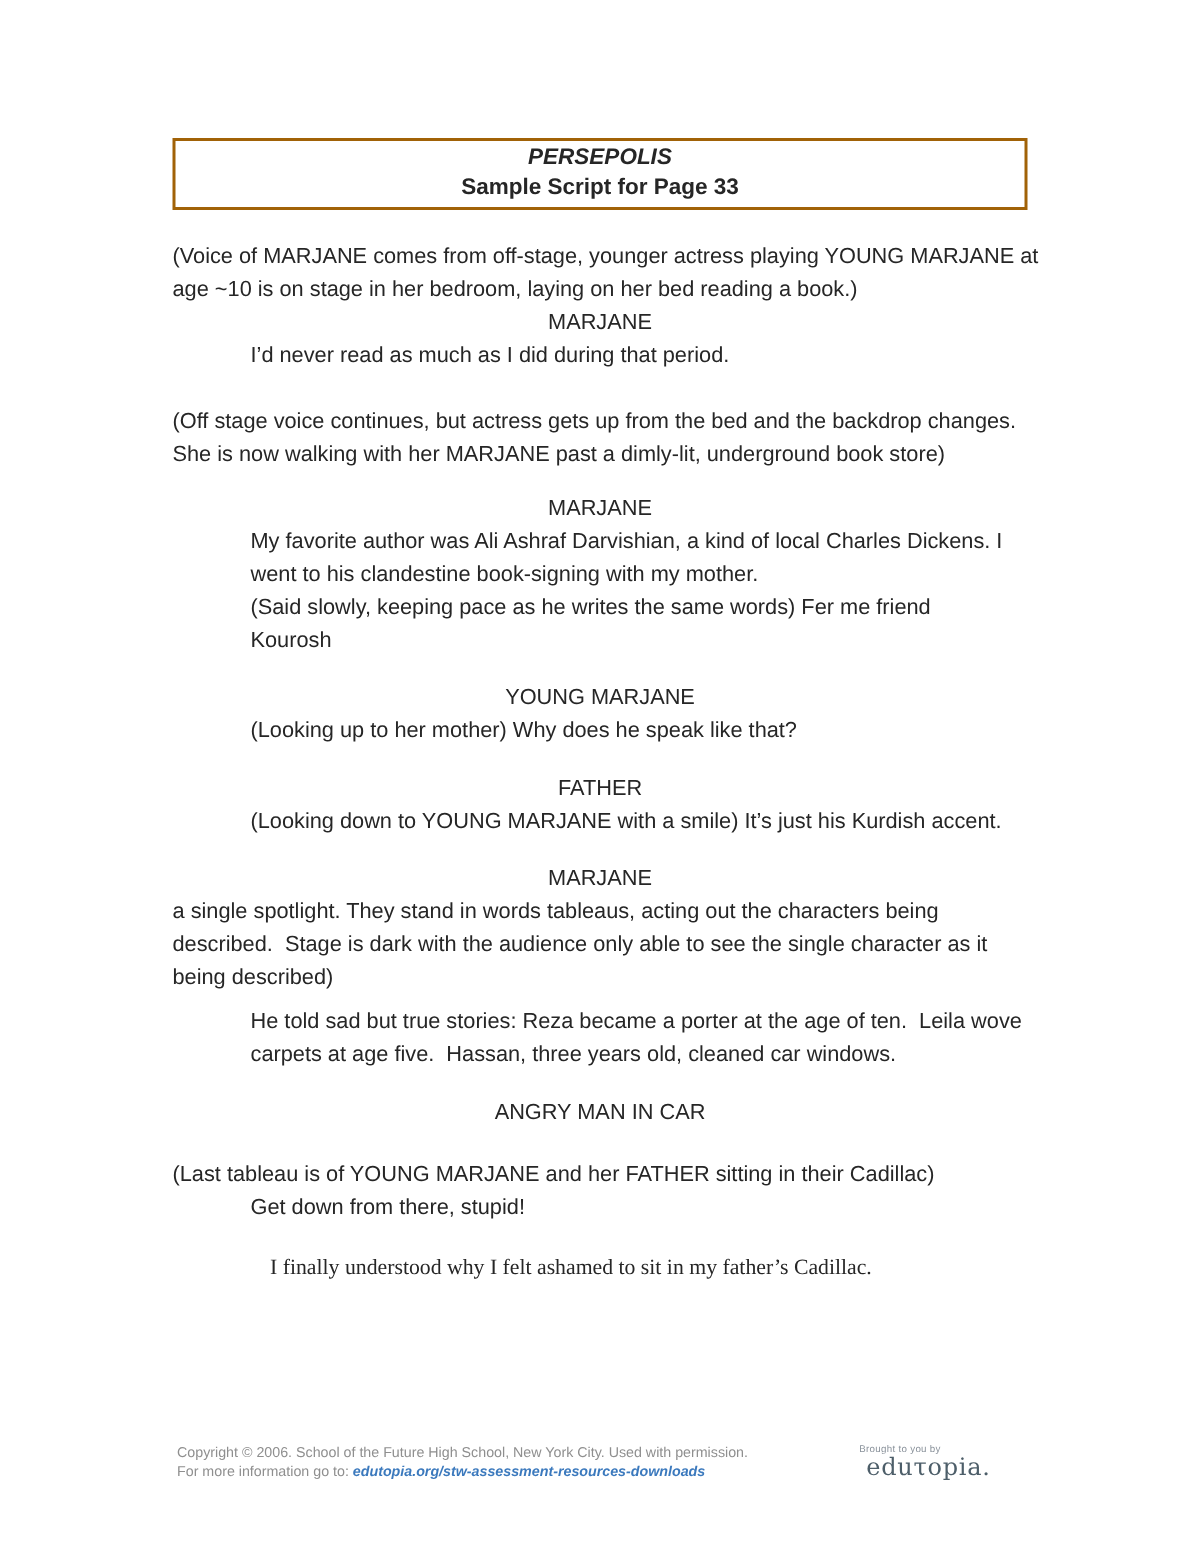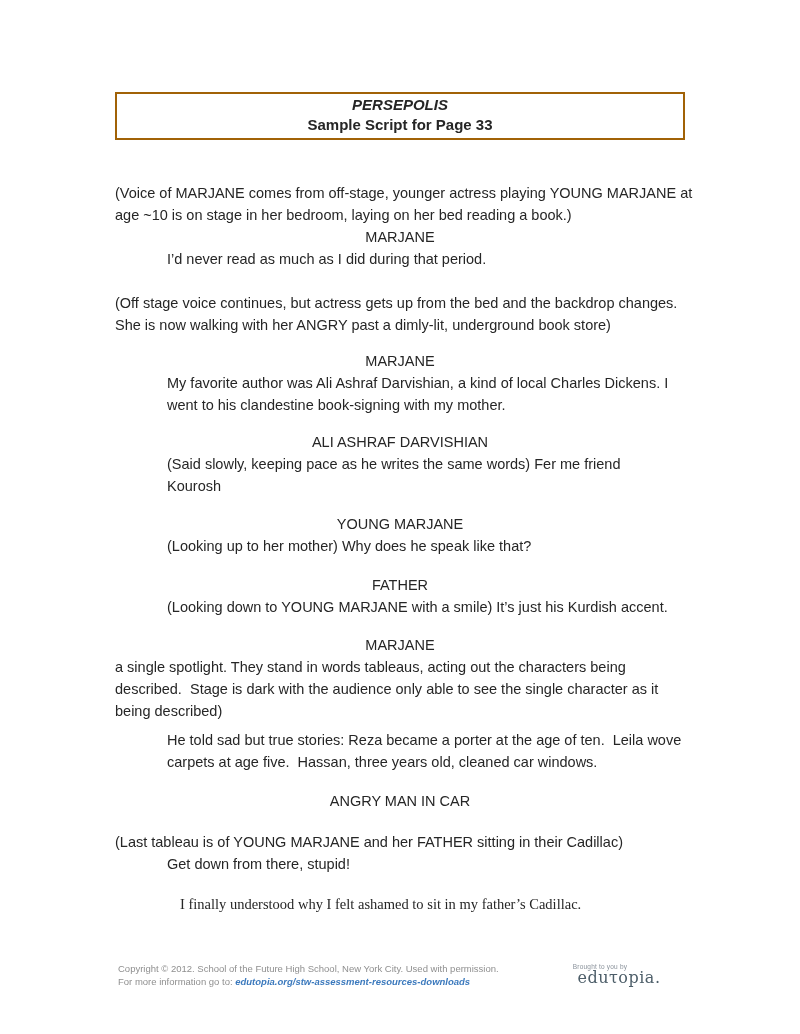--- a/index.html
+++ b/index.html
@@ -29,21 +29,21 @@
     font-weight: bold;
     font-style: italic;
   }
   .title-box .t2 {
     font-size: 15px;
     line-height: 20px;
     font-weight: bold;
   }
 
   .script {
-    margin-top: 42px;
+    margin-top: 20px;
     font-size: 14.5px;
     line-height: 22px;
   }
   .line { white-space: pre; }
 
   .block.character { text-align: center; }
   .block.dialogue  { margin-left: 52px; }
   .block.dialogue-deep { margin-left: 65px; font-family: Liberation Serif, serif; }
 
   .g7  { margin-top: 7px; }
@@ -109,31 +109,30 @@
     </div>
 
     <div class="block character">MARJANE</div>
 
     <div class="block dialogue">
       <div class="line">I’d never read as much as I did during that period.</div>
     </div>
 
     <div class="block stage g22">
       <div class="line">(Off stage voice continues, but actress gets up from the bed and the backdrop changes.</div>
-      <div class="line">She is now walking with her ANGRY past a dimly-lit, underground book store)</div>
+      <div class="line">She is now walking with her MARJANE past a dimly-lit, underground book store)</div>
     </div>
 
     <div class="block character g14">MARJANE</div>
 
     <div class="block dialogue">
       <div class="line">My favorite author was Ali Ashraf Darvishian, a kind of local Charles Dickens. I</div>
       <div class="line">went to his clandestine book-signing with my mother.</div>
     </div>
 
-    <div class="block character g15">ALI ASHRAF DARVISHIAN</div>
 
     <div class="block dialogue">
       <div class="line">(Said slowly, keeping pace as he writes the same words) Fer me friend</div>
       <div class="line">Kourosh</div>
     </div>
 
     <div class="block character g16">YOUNG MARJANE</div>
 
     <div class="block dialogue">
       <div class="line">(Looking up to her mother) Why does he speak like that?</div>
@@ -169,20 +168,20 @@
     </div>
 
     <div class="block dialogue-deep g18">
       <div class="line">I finally understood why I felt ashamed to sit in my father’s Cadillac.</div>
     </div>
 
   </div>
 </div>
 
 <div class="footer-left">
-  <div>Copyright © 2012.  School of the Future High School, New York City. Used with permission.</div>
+  <div>Copyright © 2006.  School of the Future High School, New York City. Used with permission.</div>
   <div><span>For more information go to: </span><a href="#" class="footer-link">edutopia.org/stw-assessment-resources-downloads</a></div>
 </div>
 
 <div class="footer-right">
   <div class="brought-by">Brought to you by</div>
   <div class="logo">eduτopia.</div>
 </div>
 
 </body></html>

